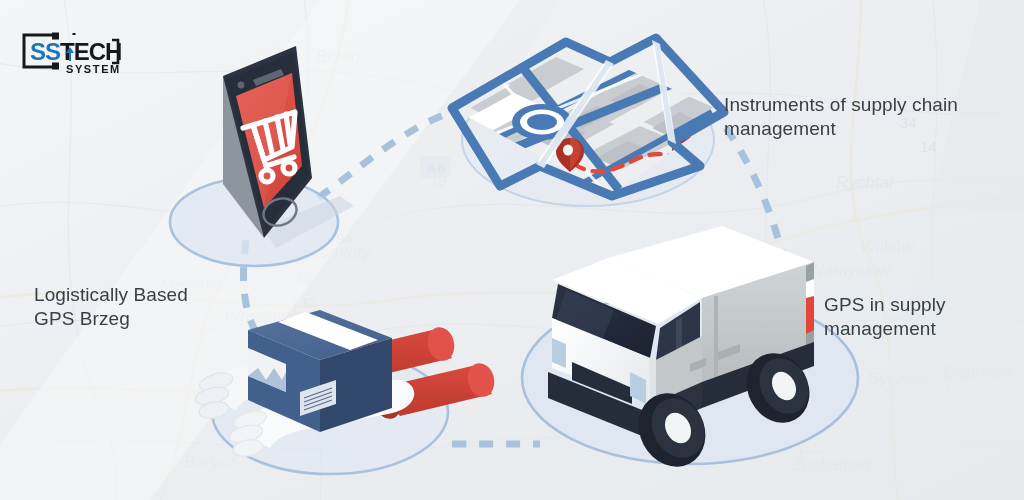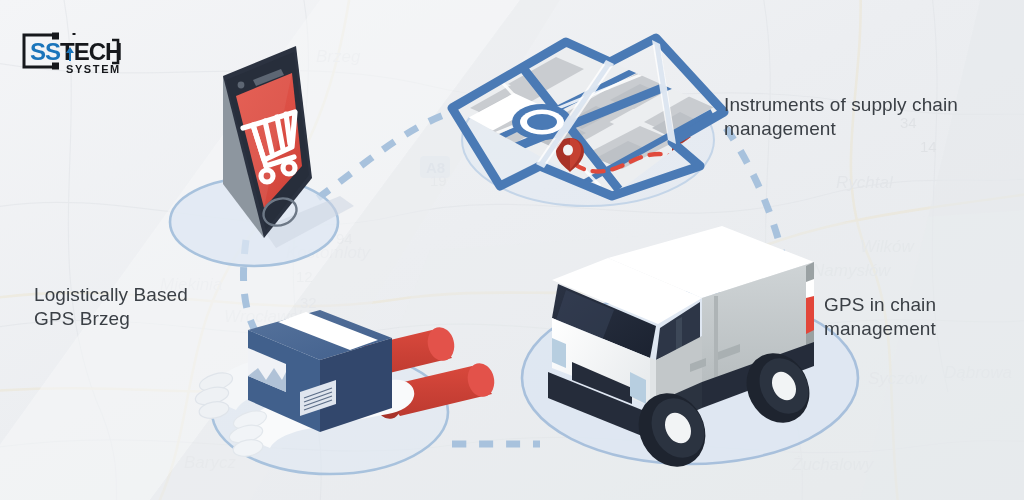--- a/index.html
+++ b/index.html
@@ -382,16 +382,16 @@
         <path d="M96,9 L 102,9 L 102,32 L 96,32"></path>
       </g>
       <text x="50" y="42" fill="#16181c" font-family="Liberation Sans, sans-serif" font-size="11" font-weight="bold" letter-spacing="1.6">SYSTEM</text>
     </svg>
   </div>
 
   <div class="label" id="label-supply-chain">Instruments of supply chain
 management</div>
   <div class="label" id="label-gps-data">Logistically Based
 GPS Brzeg</div>
-  <div class="label" id="label-fleet">GPS in chain
+  <div class="label" id="label-fleet">GPS in supply
 management</div>
 
 </div>
 
 </body></html>

